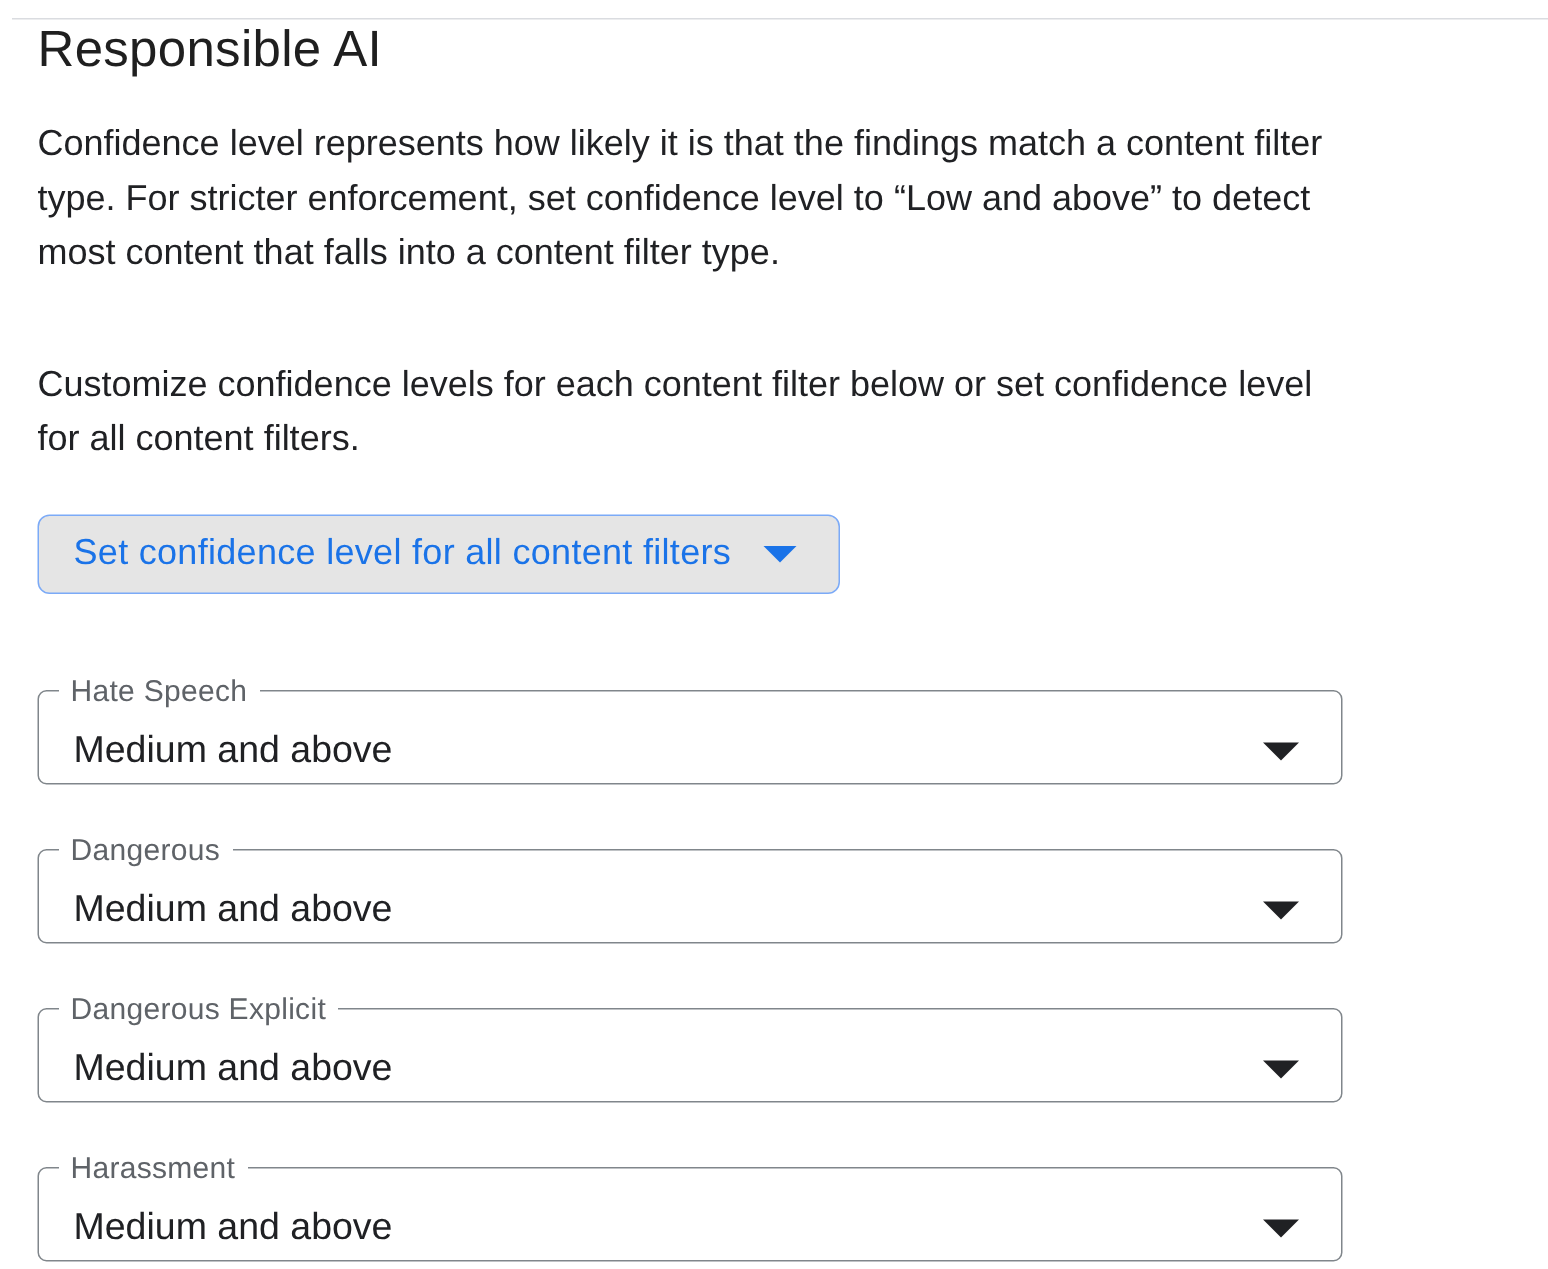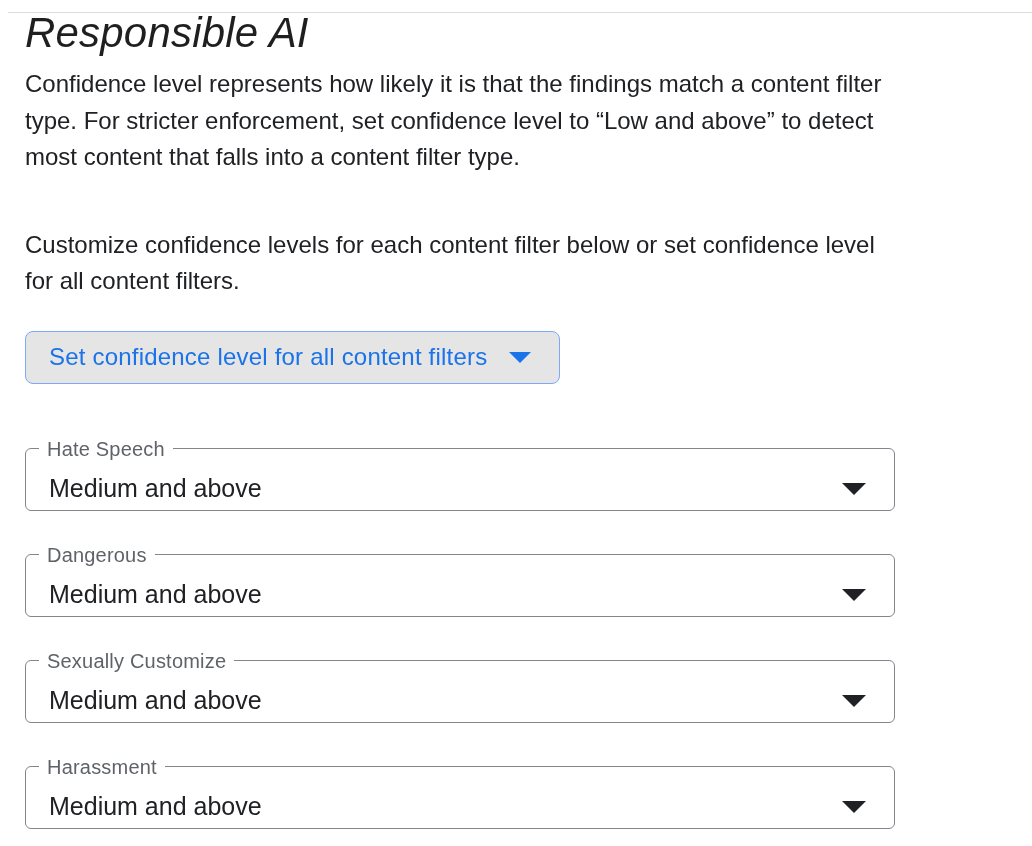--- a/index.html
+++ b/index.html
@@ -16,29 +16,28 @@
     top: 12px; left: 8px; right: 0;
     height: 1px;
     background: #dadce0;
   }
   .content {
     position: absolute;
     top: 0; left: 25px; right: 0;
   }
   h1.page-title {
     padding-top: 13px;
-    font-size: 42px;
+    font-size: 34px;
     line-height: 40px;
     font-weight: 400;
     color: #1f1f1f;
     letter-spacing: 0.2px;
-    font-style: italic;
   }
   .para {
-    margin-top: 13px;
+    margin-top: 25px;
     font-size: 24px;
     line-height: 36.5px;
     color: #202124;
   }
   .para.second { margin-top: 51px; }
   .para .line { white-space: nowrap; }
 
   .set-all-wrap { margin-top: 31px; }
   .set-all-button {
     display: inline-flex;
@@ -145,21 +144,21 @@
 
     <fieldset class="filter-field">
       <legend>Dangerous</legend>
       <div class="field-value-row">
         <span class="field-value">Medium and above</span>
         <span class="caret-dark"></span>
       </div>
     </fieldset>
 
     <fieldset class="filter-field">
-      <legend>Sexually Customize</legend>
+      <legend>Dangerous Explicit</legend>
       <div class="field-value-row">
         <span class="field-value">Medium and above</span>
         <span class="caret-dark"></span>
       </div>
     </fieldset>
 
     <fieldset class="filter-field">
       <legend>Harassment</legend>
       <div class="field-value-row">
         <span class="field-value">Medium and above</span>

